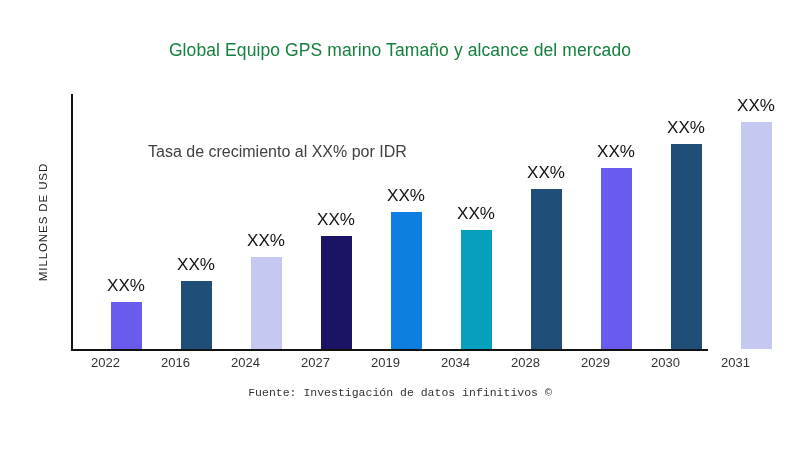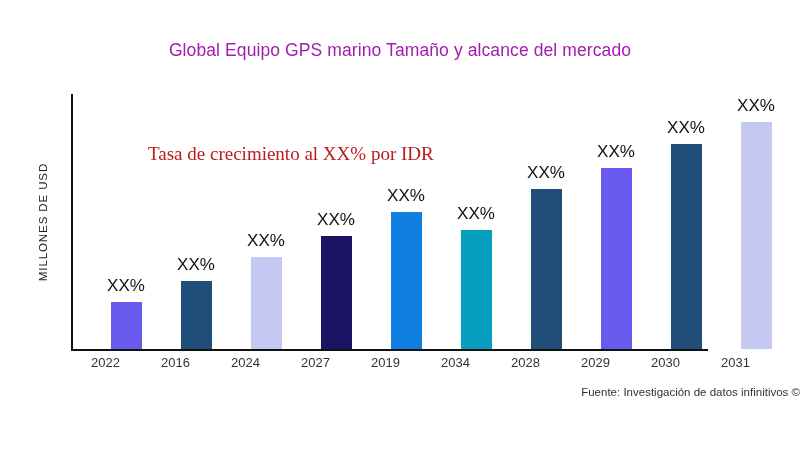--- a/index.html
+++ b/index.html
@@ -25,21 +25,21 @@
   }
 
   
   #chart-title {
     position: absolute;
     left: 0;
     top: 40px;
     width: 800px;
     text-align: center;
     font-size: 17.5px;
-    color: #a21caf;
+    color: #15803d;
     letter-spacing: 0.1px;
     white-space: nowrap;
   }
 
   
   #ylabel {
     position: absolute;
     left: -87px;
     top: 216px;
     width: 260px;
@@ -94,24 +94,23 @@
     font-size: 17px;
     color: #111111;
     white-space: nowrap;
   }
 
   
   #growth-note {
     position: absolute;
     left: 148px;
     top: 143px;
-    font-size: 19px;
-    color: #b91c1c;
-    white-space: nowrap;
-    font-family: Liberation Serif, serif;
+    font-size: 16px;
+    color: #404040;
+    white-space: nowrap;
   }
 
   
   #xticks {
     position: absolute;
     left: 71px;
     top: 355px;
     width: 709px;
     height: 22px;
   }
@@ -123,23 +122,24 @@
     font-size: 13px;
     color: #333333;
   }
 
   
   #source-note {
     position: absolute;
     left: 0;
     top: 386px;
     width: 800px;
-    text-align: right;
+    text-align: center;
     font-size: 11.5px;
     color: #333333;
+    font-family: Liberation Mono, monospace;
   }
 </style>
 </head>
 <body>
 
 <div id="chart-root">
 
   <div id="chart-title">Global Equipo GPS marino Tamaño y alcance del mercado</div>
 
   <div id="ylabel">MILLONES DE USD</div>

